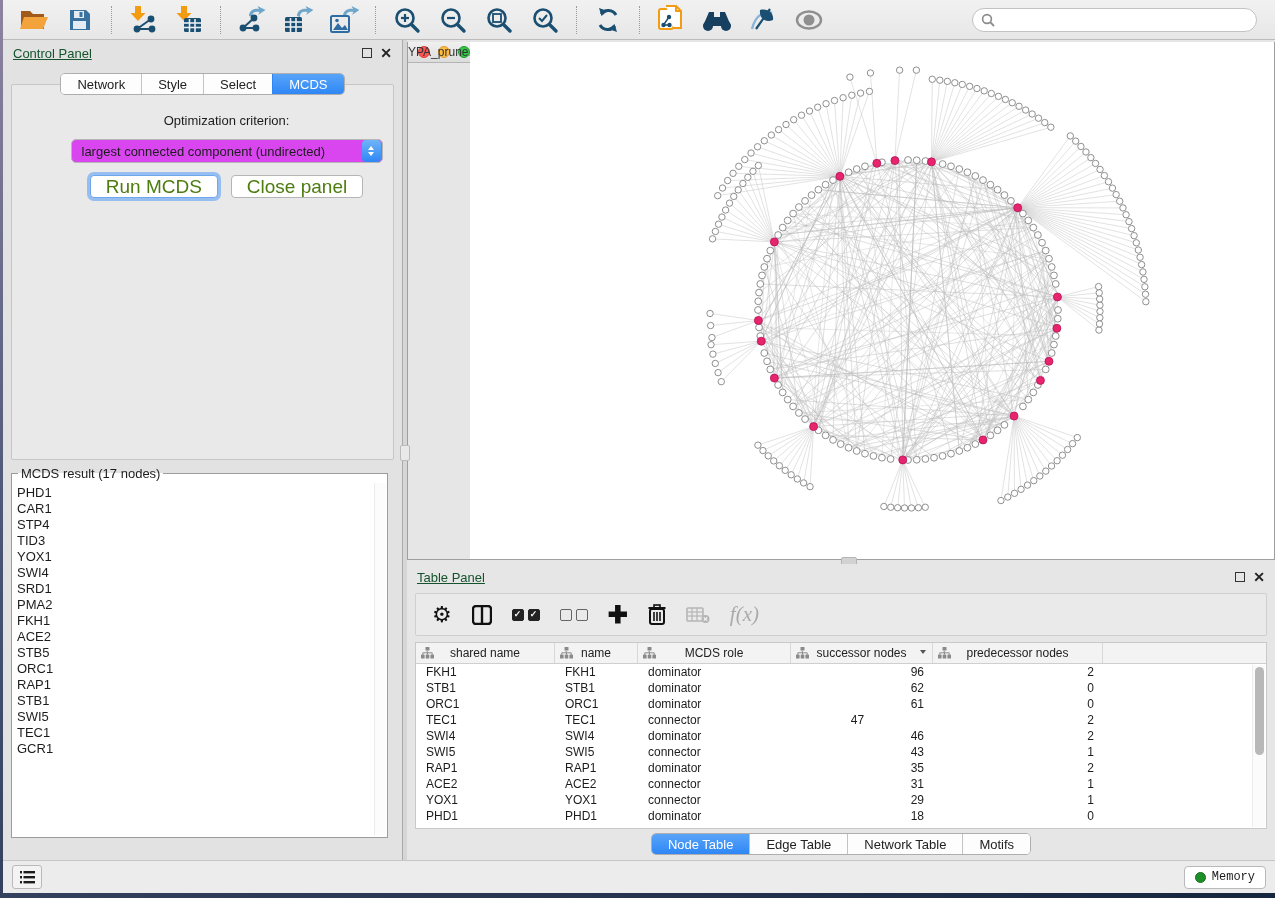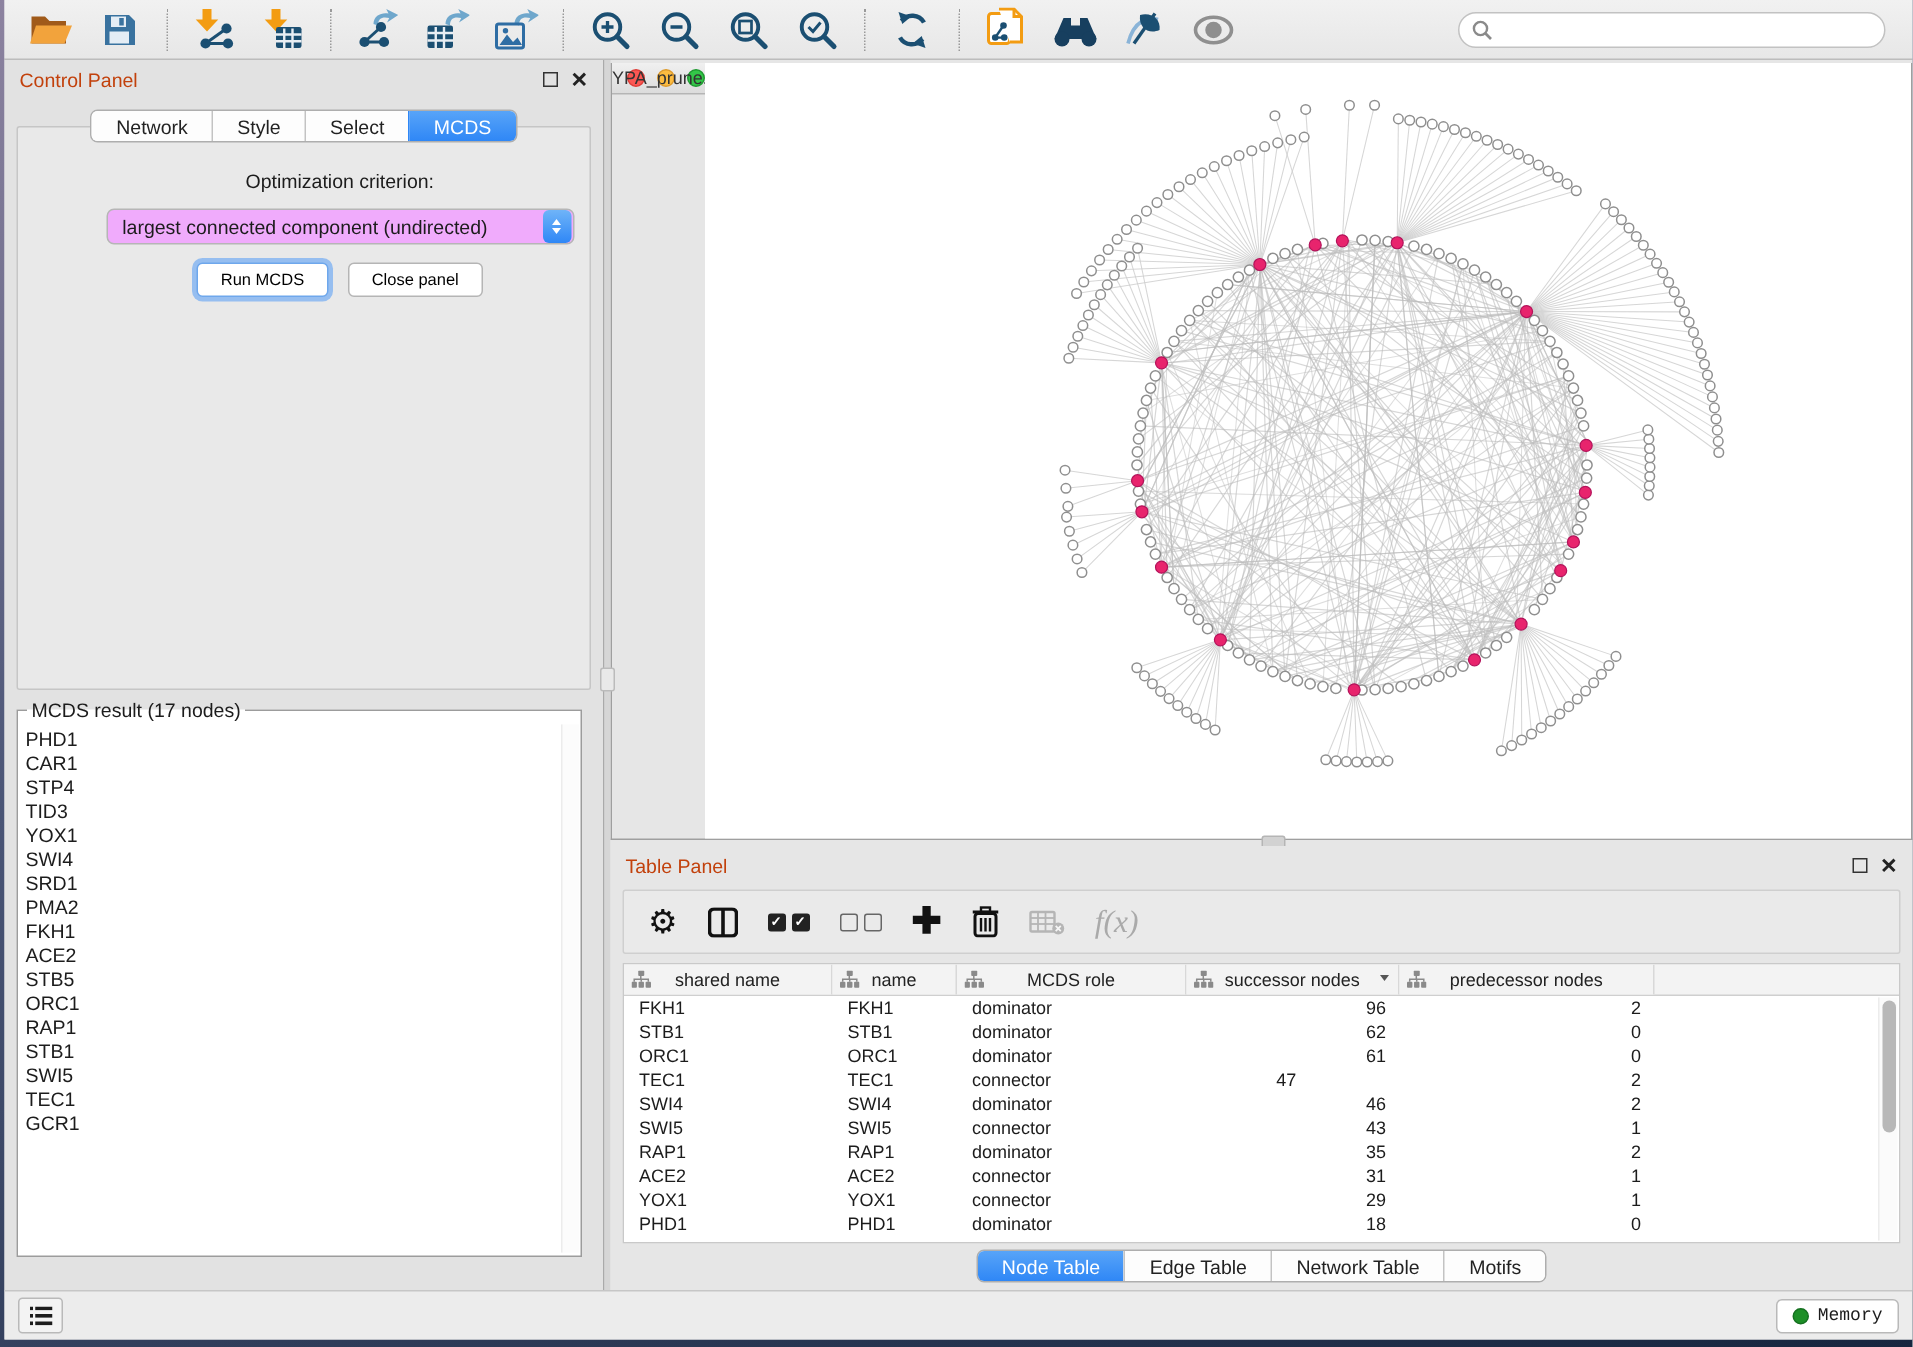--- a/index.html
+++ b/index.html
@@ -19,48 +19,48 @@
     display:flex; align-items:center; padding:0 8px; margin-right:8px; }
   #search-wrap svg { flex:none; }
   #search-input { border:none; outline:none; flex:1; font-size:12px; margin-left:5px; background:transparent; }
 
   
   #main { flex:1; display:flex; min-height:0; }
 
   
   #control-panel { width:400px; flex:none; background:#e2e2e2; position:relative; border-right:1px solid #aaa; }
   .panel-title-row { position:absolute; top:0; left:0; right:0; height:26px; display:flex; align-items:center; padding:0 10px; }
-  .panel-title { font-size:13px; color:#c2410c; }
+  .panel-title { font-size:13px; color:#14532d;text-decoration:underline; }
   .panel-winbtns { margin-left:auto; display:flex; gap:8px; align-items:center; }
   .float-box { width:10px; height:10px; border:1.6px solid #333; }
   .close-x { font-size:14px; font-weight:bold; color:#222; line-height:10px; }
 
   .seg-tabs { display:flex; border:1px solid #aeaeae; border-radius:5px; background:#fff; overflow:hidden; height:22px; }
   .seg-tabs .seg { padding:0 16px; display:flex; align-items:center; font-size:13px; color:#222;
     border-left:1px solid #c3c3c3; background:#fdfdfd; cursor:default; }
   .seg-tabs .seg:first-child { border-left:none; }
   .seg-tabs .seg.active { background:linear-gradient(#58a4f8,#2f87f6); color:#fff; border-left-color:#2f87f6; }
 
   #cp-tabs-wrap { position:absolute; top:33px; left:0; right:0; display:flex; justify-content:center; z-index:2; }
 
   #mcds-box { position:absolute; left:8px; right:8px; top:44px; height:376px;
     background:#e9e9e9; border:1px solid #c6c6c6; border-radius:2px;padding-left:48px; }
   #opt-label { text-align:center; margin-top:28px; font-size:13px; }
-  #opt-select { margin:11px auto 0; width:312px; height:24px; background:#f0abfc; border:1px solid #b6b6b6;
+  #opt-select { margin:11px auto 0; width:312px; height:24px; background:#d946ef; border:1px solid #b6b6b6;
     border-radius:5px; display:flex; align-items:center; position:relative; }
   #opt-select .sel-text { flex:1; padding-left:10px; font-size:13px; white-space:nowrap; }
   #opt-select .sel-stepper { width:19px; height:22px; border-radius:4px; margin-right:1px;
     background:linear-gradient(#6fb4f8,#2f87f6); display:flex; flex-direction:column; align-items:center; justify-content:center; }
   .chev { width:0; height:0; border-left:3.5px solid transparent; border-right:3.5px solid transparent; }
   .chev.up { border-bottom:4px solid #fff; margin-bottom:2px; }
   .chev.dn { border-top:4px solid #fff; }
 
   #cp-buttons { display:flex; justify-content:center; gap:13px; margin-top:12px; }
   .mac-btn { background:#fff; border:1px solid #b5b5b5; border-radius:4px; height:23px; padding:0 15px;
-    font-size:11px; font-family:"Liberation Sans",sans-serif; color:#000000; }
+    font-size:19px; font-family:"Liberation Sans",sans-serif; color:#4d7c0f; }
   .mac-btn.focus { box-shadow:0 0 0 3px rgba(106,167,245,.65); border-color:#6ea7ec; }
 
   #mcds-result { position:absolute; left:8px; top:426px; width:377px; height:372px;
     border:1px solid #9c9c9c; background:#fff; }
   #mcds-result legend { font-size:13px; padding:0 3px; margin-left:6px; }
   #result-list { position:absolute; left:2px; top:2px; right:14px; bottom:2px; overflow:hidden;
     font-size:13px; line-height:16px; padding:2px 0 0 3px; }
   #result-scroll { position:absolute; right:1px; top:2px; bottom:2px; width:12px; background:#fcfcfc; border-left:1px solid #ececec; }
 
   

